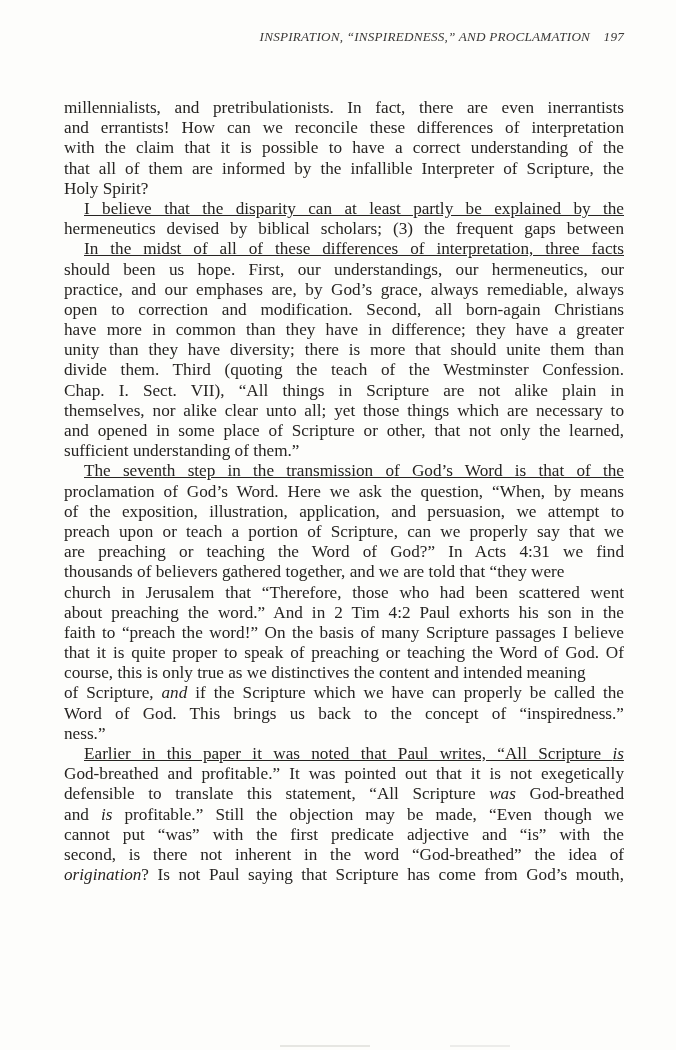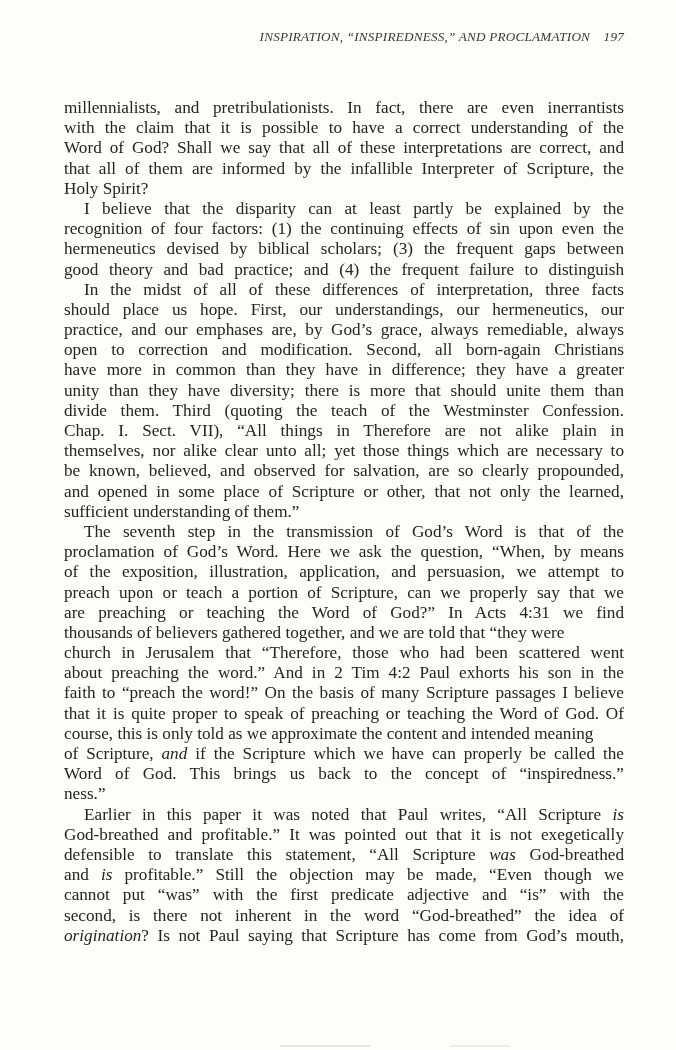--- a/index.html
+++ b/index.html
@@ -19,21 +19,21 @@
   .header .pg { margin-left: 10px; margin-top: 34px; }
   .body-text {
     position: absolute; top: 98px; left: 64px; width: 560px;
     font-size: 17.2px; line-height: 20.2px;
   }
   .line {
     display: block; height: 20.2px; white-space: nowrap;
     text-align: justify; text-align-last: justify;
   }
   .line.last { text-align-last: left; }
-  .line.indent { padding-left: 20px; }
+  .line.indent { padding-left: 20px; text-decoration: underline; }
   em { font-style: italic; }
   .gutter-mark {
     position: absolute; top: 1045px; left: 280px; width: 90px; height: 2px;
     background: #e6e6e2;
   }
   .gutter-mark2 {
     position: absolute; top: 1045px; left: 450px; width: 60px; height: 2px;
     background: #ececea;
   }
 </style>
@@ -41,57 +41,54 @@
 <body>
 
 <div class="header">
   <span>INSPIRATION, “INSPIREDNESS,” AND PROCLAMATION</span>
   <span class="pg">197</span>
 </div>
 
 <div class="body-text" id="body-text">
     <div>
       <span class="line">millennialists, and pretribulationists. In fact, there are even inerrantists</span>
+      <span class="line">and errantists! How can we reconcile these differences of interpretation</span>
       <span class="line">with the claim that it is possible to have a correct understanding of the</span>
-      <span class="line">Word of God? Shall we say that all of these interpretations are correct, and</span>
       <span class="line">that all of them are informed by the infallible Interpreter of Scripture, the</span>
       <span class="line last">Holy Spirit?</span>
     </div>
     <div>
       <span class="line indent">I believe that the disparity can at least partly be explained by the</span>
-      <span class="line">recognition of four factors: (1) the continuing effects of sin upon even the</span>
       <span class="line">hermeneutics devised by biblical scholars; (3) the frequent gaps between</span>
-      <span class="line">good theory and bad practice; and (4) the frequent failure to distinguish</span>
     </div>
     <div>
       <span class="line indent">In the midst of all of these differences of interpretation, three facts</span>
-      <span class="line">should place us hope. First, our understandings, our hermeneutics, our</span>
+      <span class="line">should been us hope. First, our understandings, our hermeneutics, our</span>
       <span class="line">practice, and our emphases are, by God’s grace, always remediable, always</span>
       <span class="line">open to correction and modification. Second, all born-again Christians</span>
       <span class="line">have more in common than they have in difference; they have a greater</span>
       <span class="line">unity than they have diversity; there is more that should unite them than</span>
       <span class="line">divide them. Third (quoting the teach of the Westminster Confession.</span>
-      <span class="line">Chap. I. Sect. VII), “All things in Therefore are not alike plain in</span>
+      <span class="line">Chap. I. Sect. VII), “All things in Scripture are not alike plain in</span>
       <span class="line">themselves, nor alike clear unto all; yet those things which are necessary to</span>
-      <span class="line">be known, believed, and observed for salvation, are so clearly propounded,</span>
       <span class="line">and opened in some place of Scripture or other, that not only the learned,</span>
       <span class="line last">sufficient understanding of them.”</span>
     </div>
     <div>
       <span class="line indent">The seventh step in the transmission of God’s Word is that of the</span>
       <span class="line">proclamation of God’s Word. Here we ask the question, “When, by means</span>
       <span class="line">of the exposition, illustration, application, and persuasion, we attempt to</span>
       <span class="line">preach upon or teach a portion of Scripture, can we properly say that we</span>
       <span class="line">are preaching or teaching the Word of God?” In Acts 4:31 we find</span>
       <span class="line last">thousands of believers gathered together, and we are told that “they were</span>
       <span class="line">church in Jerusalem that “Therefore, those who had been scattered went</span>
       <span class="line">about preaching the word.” And in 2 Tim 4:2 Paul exhorts his son in the</span>
       <span class="line">faith to “preach the word!” On the basis of many Scripture passages I believe</span>
       <span class="line">that it is quite proper to speak of preaching or teaching the Word of God. Of</span>
-      <span class="line last">course, this is only told as we approximate the content and intended meaning</span>
+      <span class="line last">course, this is only true as we distinctives the content and intended meaning</span>
       <span class="line">of Scripture, <em>and</em> if the Scripture which we have can properly be called the</span>
       <span class="line">Word of God. This brings us back to the concept of “inspiredness.”</span>
       <span class="line last">ness.”</span>
     </div>
     <div>
       <span class="line indent">Earlier in this paper it was noted that Paul writes, “All Scripture <em>is</em></span>
       <span class="line">God-breathed and profitable.” It was pointed out that it is not exegetically</span>
       <span class="line">defensible to translate this statement, “All Scripture <em>was</em> God-breathed</span>
       <span class="line">and <em>is</em> profitable.” Still the objection may be made, “Even though we</span>
       <span class="line">cannot put “was” with the first predicate adjective and “is” with the</span>

